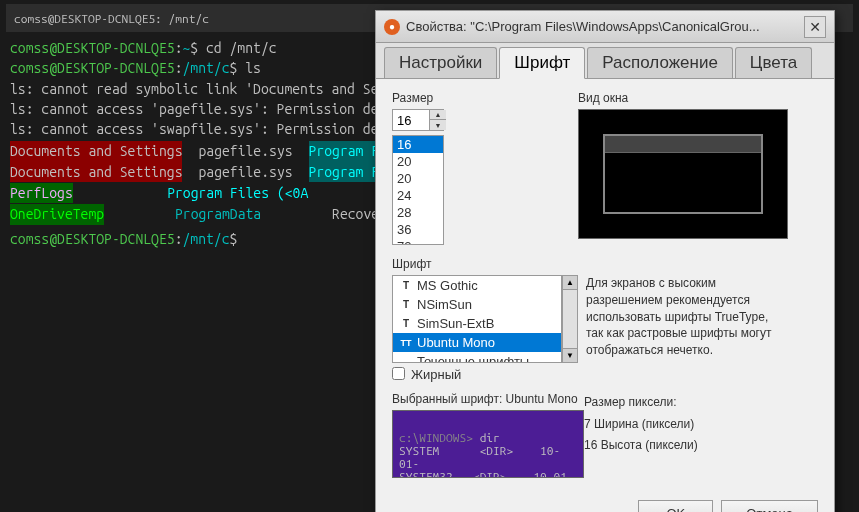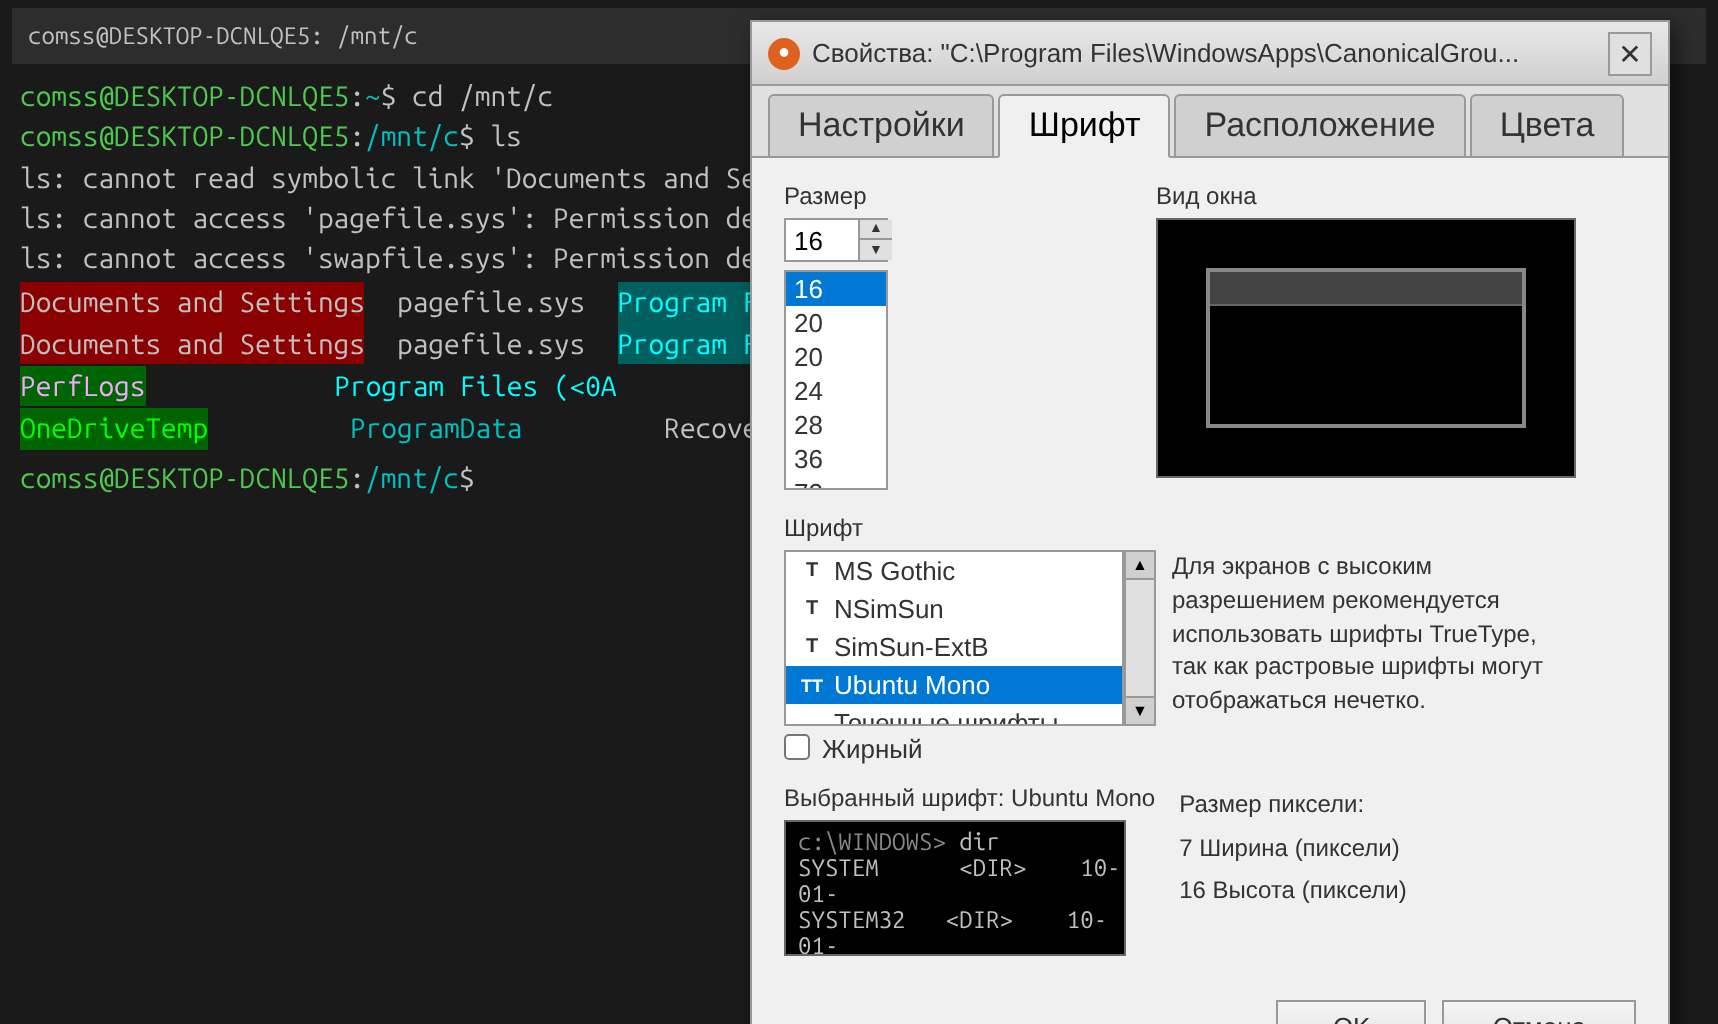--- a/index.html
+++ b/index.html
@@ -314,32 +314,31 @@
       width: 13px;
       height: 13px;
       border: 1px solid #666;
       background: white;
     }
 
     
     .selected-font-section {
       margin-top: 10px;
       display: flex;
-      gap: 12px;
     }
 
     .font-preview-box {
-      background: #000000;
+      background: #4c1d95;
       border: 1px solid #666;
-      width: 171px;
+      width: 192px;
       height: 68px;
       font-family: 'Ubuntu Mono', 'Courier New', monospace;
       font-size: 12px;
       color: #c0c0c0;
-      padding: 4px 6px;
+      padding: 20px 6px;
       overflow: hidden;
     }
 
     .font-preview-box .p-prompt { color: #888; }
     .font-preview-box .p-dir { color: #c0c0c0; }
 
     .font-metrics {
       font-size: 12px;
       color: #333;
       line-height: 1.8;

